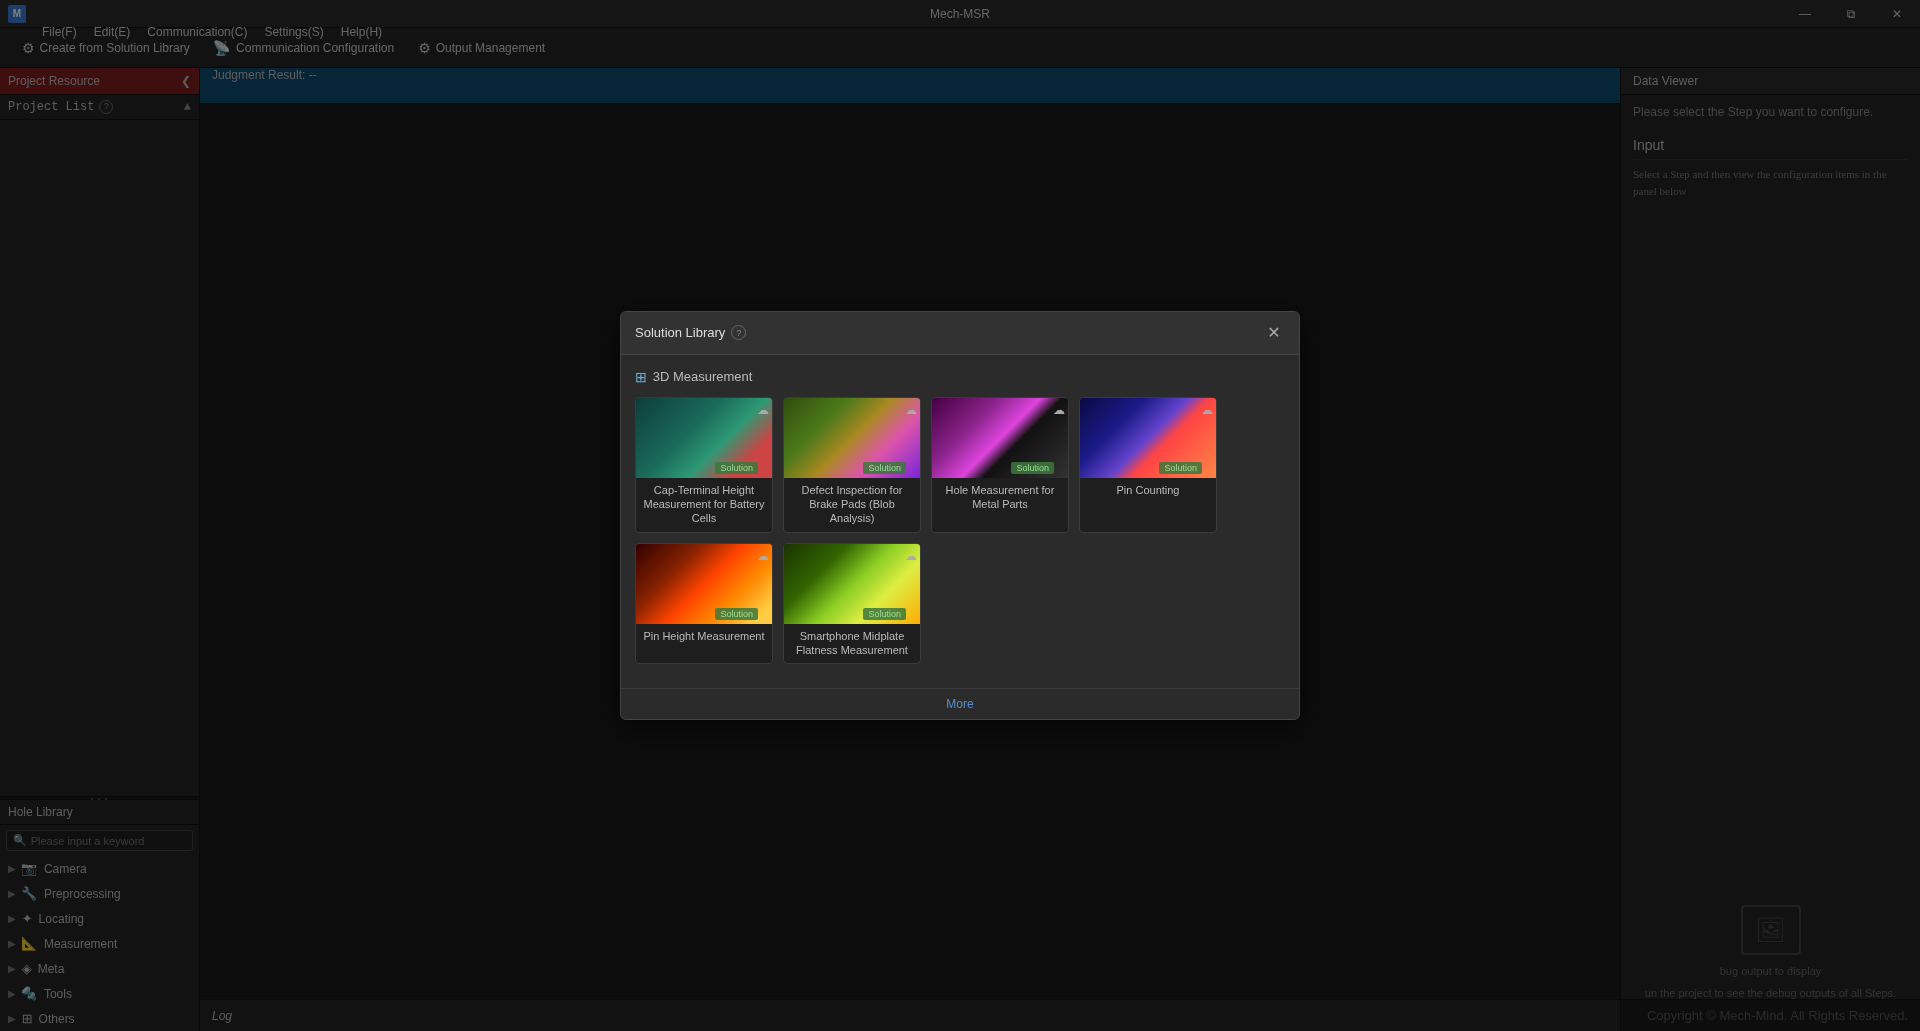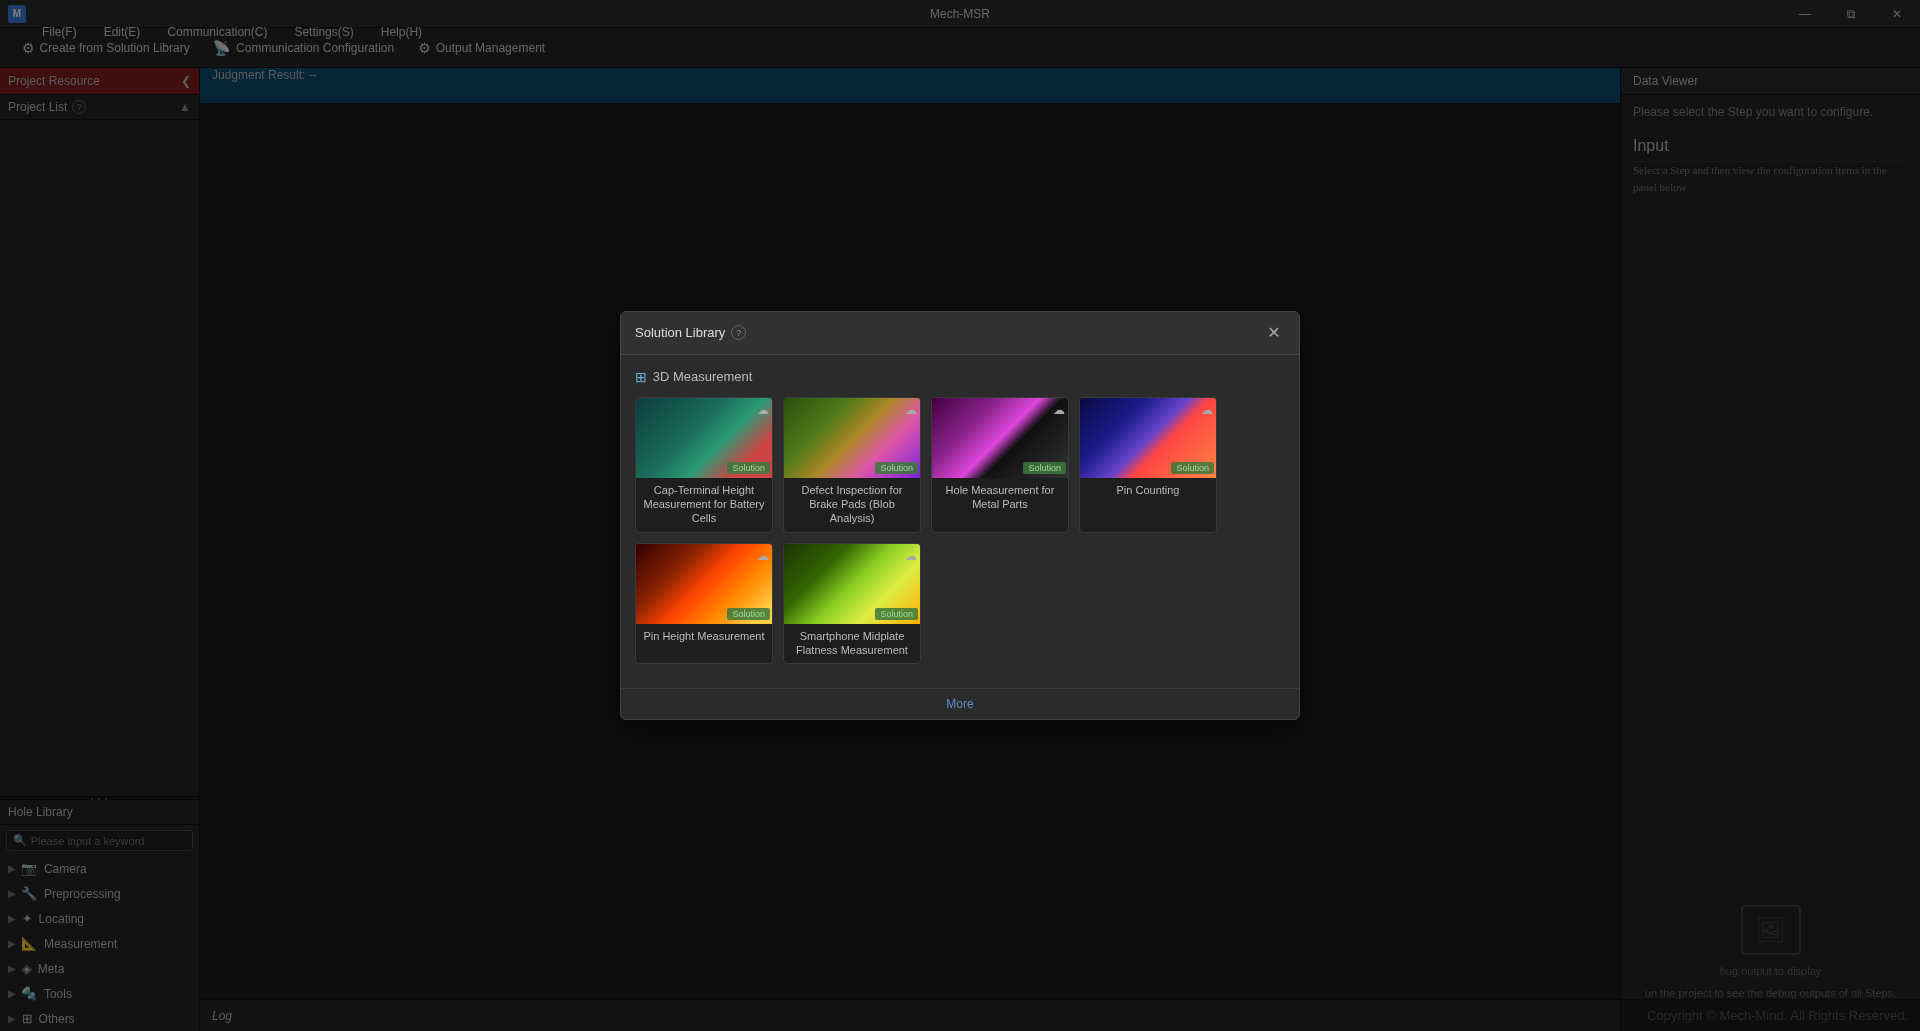--- a/index.html
+++ b/index.html
@@ -26,21 +26,21 @@
     }
     #titlebar .app-icon {
       width: 18px; height: 18px;
       background: #3a7bd5;
       border-radius: 2px;
       margin-right: 8px;
       display: flex; align-items: center; justify-content: center;
       font-size: 10px; color: white; font-weight: bold;
     }
     #titlebar .menu-items {
-      display: flex; gap: 11px; margin-top: 36px;
+      display: flex; gap: 1px; margin-top: 36px;
     }
     #titlebar .menu-item {
       padding: 2px 8px;
       color: #ccc;
       cursor: pointer;
       border-radius: 3px;
     }
     #titlebar .title {
       position: absolute;
       left: 50%;
@@ -104,21 +104,21 @@
       background: #7f1d1d;
       border-bottom: 1px solid #111;
       font-size: 12px;
       color: #bbb;
     }
     .sidebar-section-header .chevron { cursor: pointer; }
     .project-list-header {
       display: flex; align-items: center; gap: 5px;
       padding: 5px 8px;
       border-bottom: 1px solid #111;
-      font-size: 12px; color: #bbb;
+      font-size: 12px; color: #bbb; font-family: Liberation Mono, monospace;
     }
     .project-list-header .help-icon {
       width: 14px; height: 14px;
       border-radius: 50%;
       border: 1px solid #666;
       display: flex; align-items: center; justify-content: center;
       font-size: 9px; color: #888; cursor: pointer;
     }
     .project-list-area {
       flex: 1;
@@ -227,23 +227,24 @@
       padding: 10px 12px;
       overflow-y: auto;
     }
     .config-prompt {
       color: #888;
       font-size: 12px;
       margin-bottom: 12px;
     }
     .config-section-label {
       color: #bbb;
-      font-size: 16px;
+      font-size: 14px;
       padding: 6px 0;
       border-bottom: 1px solid #333;
+      margin-bottom: 6px;
     }
     .config-desc {
       color: #777;
       font-size: 11px;
       line-height: 1.5;
       font-family: Liberation Serif, serif;
     }
     .data-viewer-area {
       flex: 1;
       display: flex; flex-direction: column;
@@ -350,21 +351,21 @@
 
     .solution-img {
       width: 138px;
       height: 80px;
       position: relative;
       overflow: hidden;
     }
     .solution-badge {
       position: absolute;
       bottom: 4px;
-      right: 4px;
+      right: 16px;
       background: rgba(60,120,60,0.85);
       color: #9ddb9d;
       font-size: 9px;
       padding: 1px 5px;
       border-radius: 2px;
     }
     .cloud-icon {
       position: absolute;
       top: 5px; right: 5px;
       color: #aaa; font-size: 12px;

